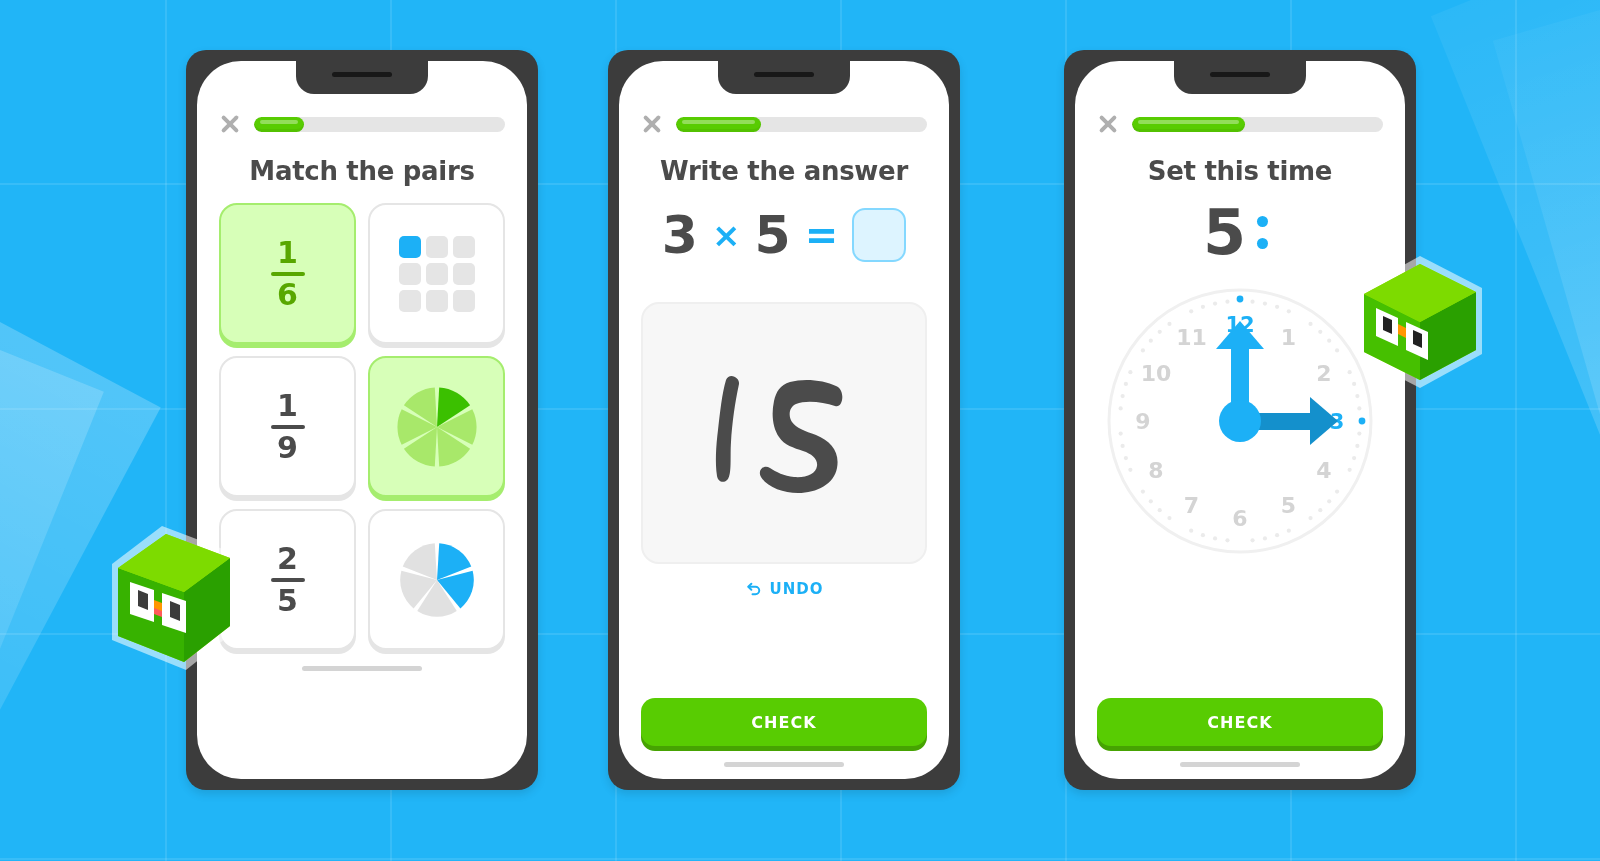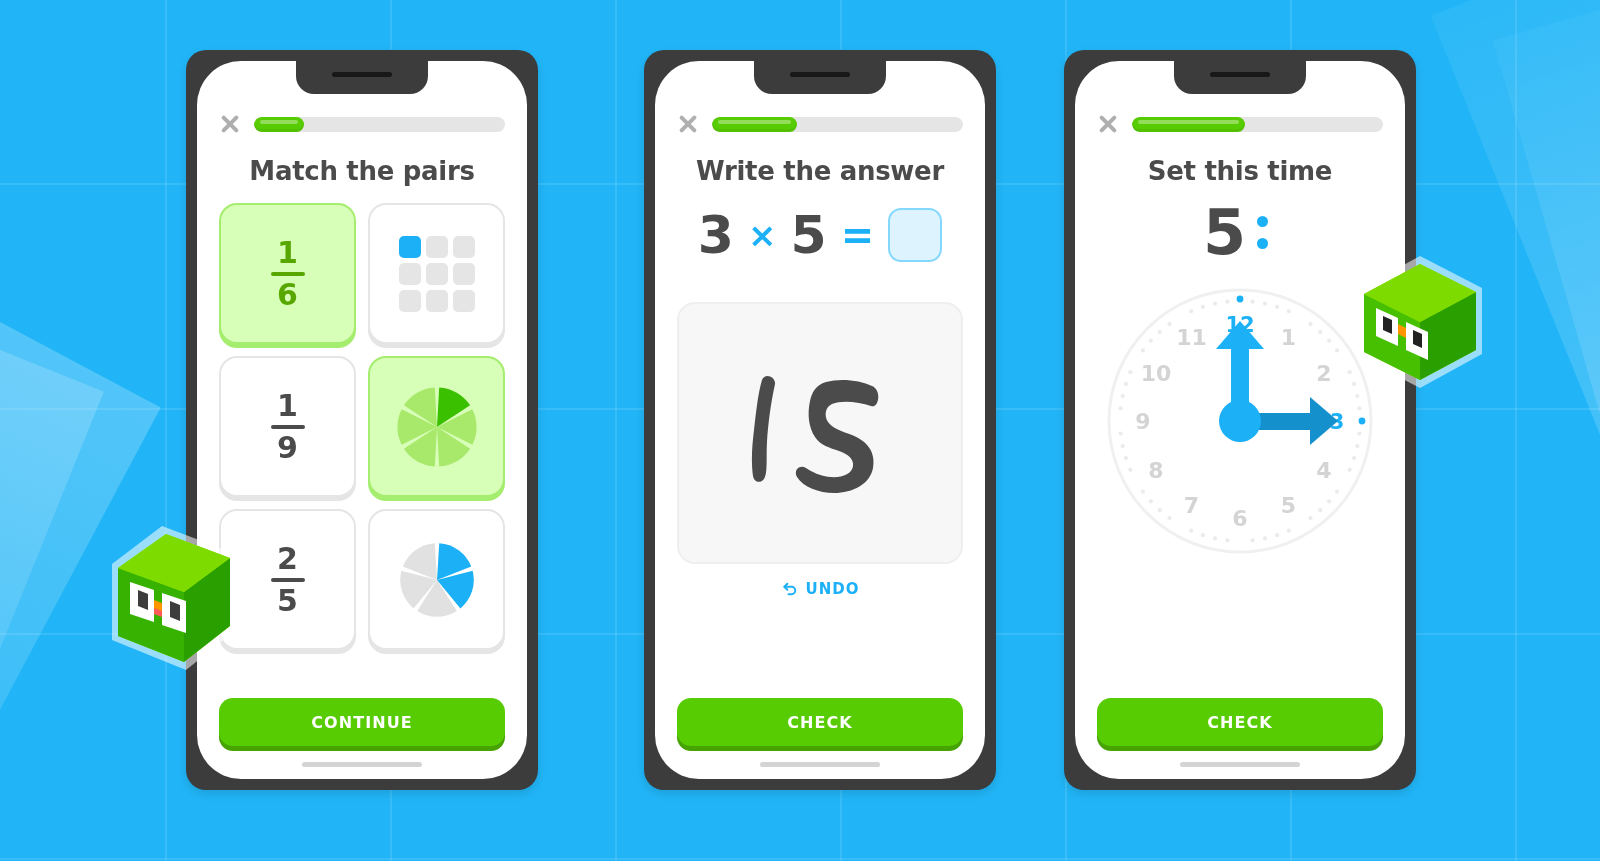--- a/index.html
+++ b/index.html
@@ -43,21 +43,21 @@
   }
 
   
   .phone{
     position:absolute; top:50px; width:352px; height:740px;
     background:#3c3c3c; border-radius:20px;
     padding:11px;
     box-shadow:0 4px 10px rgba(0,0,0,.12);
   }
   #phone-1{ left:186px; }
-  #phone-2{ left:608px;margin-left:36px; }
+  #phone-2{ left:608px; }
   #phone-3{ left:1064px; }
 
   .screen{
     position:relative; width:100%; height:100%;
     background:#ffffff; border-radius:44px; overflow:hidden;
     display:flex; flex-direction:column;
   }
   .notch{
     position:absolute; top:0; left:50%; transform:translateX(-50%);
     width:132px; height:33px; background:#3c3c3c;
@@ -273,23 +273,20 @@
               <path d="M50 50 L94.53479145739296 38.48251981349569 A46 46 0 0 1 79.25959813277714 85.49473083583513 Z" fill="#1cb0f6"></path>
               <path d="M50 50 L74.7157819839539 88.79600650739275 A46 46 0 0 1 25.28421801604612 88.79600650739275 Z" fill="#e1e1e1"></path>
               <path d="M50 50 L20.740401867222868 85.49473083583513 A46 46 0 0 1 5.465208542607044 38.482519813495685 Z" fill="#e1e1e1"></path>
               <path d="M50 50 L7.200791872826862 33.14094357068234 A46 46 0 0 1 47.19176718139654 4.085799272594123 Z" fill="#e1e1e1"></path>
             </g>
         </svg>
       </div>
 
     </div>
 
-    <div class="btn-wrap">
-      <button class="big-btn">CONTINUE</button>
-    </div>
     <div class="home-ind"></div>
   </div>
 </div>
 
 <div class="phone" id="phone-2">
   <div class="screen">
     <div class="notch">
         <div class="speaker"></div>
       </div>
 

